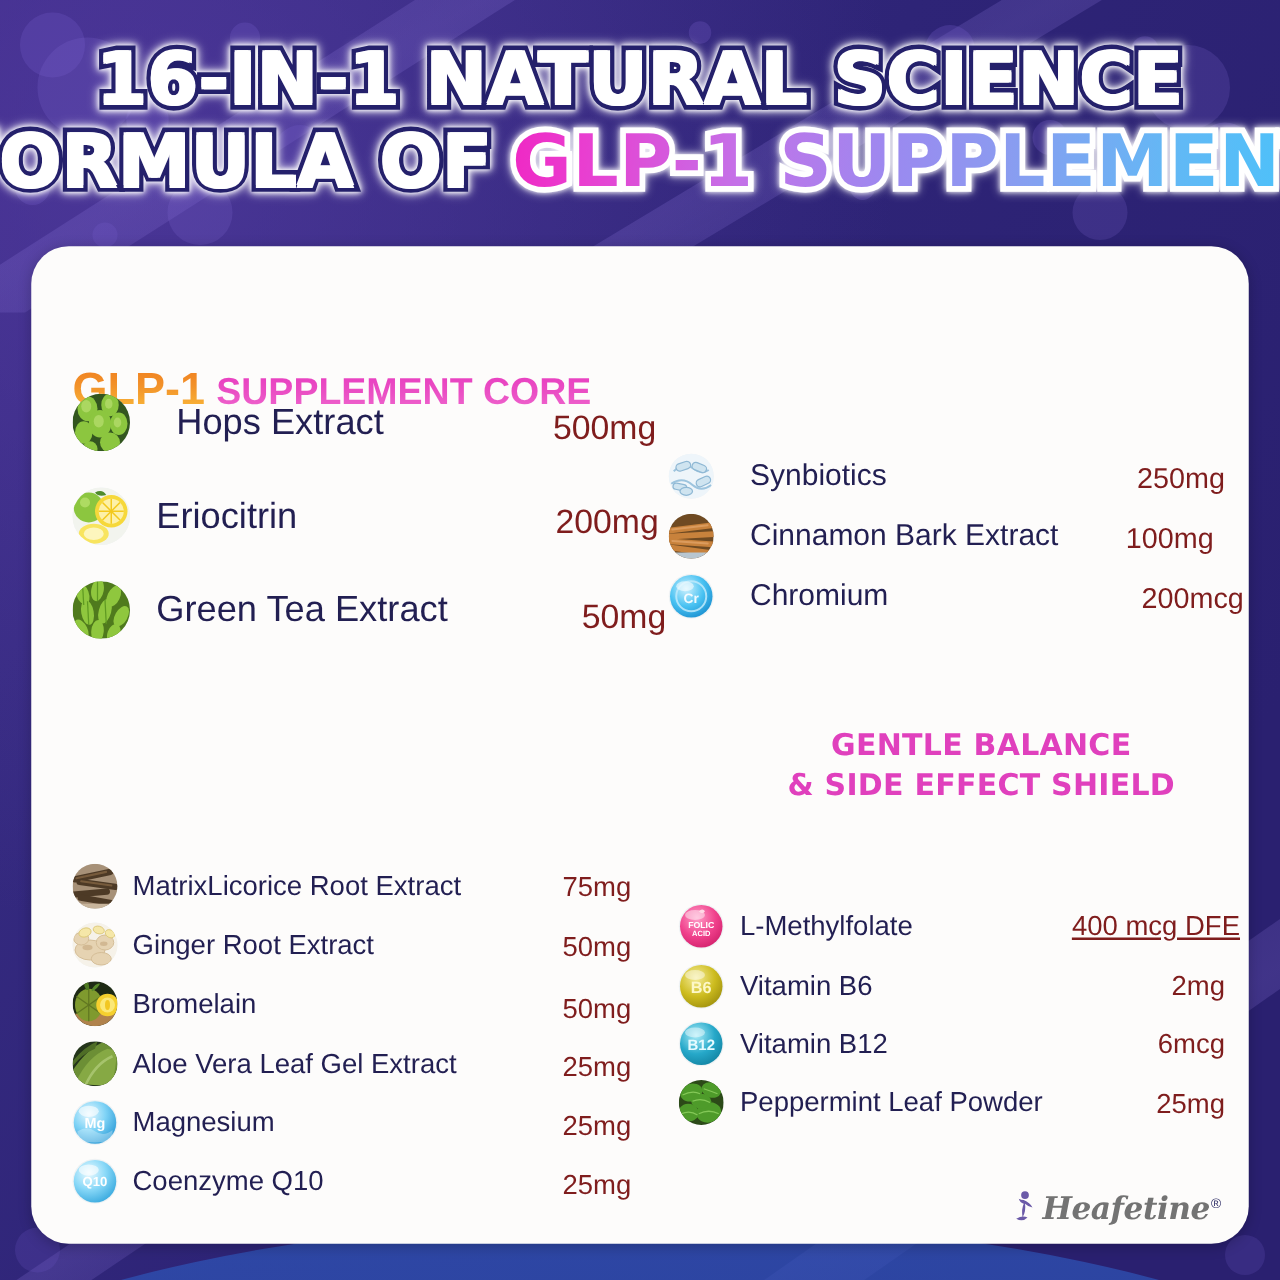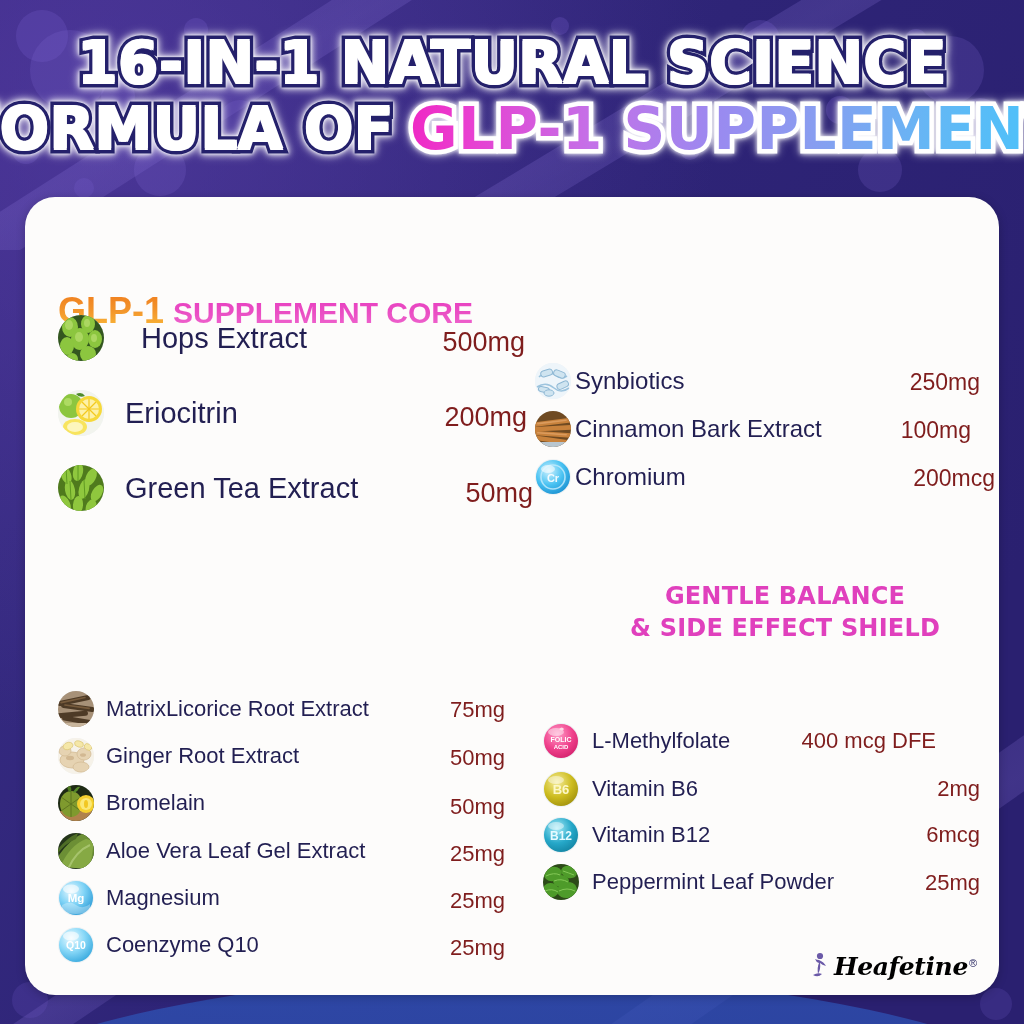--- a/index.html
+++ b/index.html
@@ -132,42 +132,42 @@
     white-space:nowrap;
   }
 
   
   .g-core-l .ico { width:46px; height:46px; }
   .g-core-l .name { font-size:29px; margin-left:21px; }
   .g-core-l .dose { font-size:27px; }
 
   
   .g-core-r .ico { width:36px; height:36px; }
-  .g-core-r .name { font-size:24px; margin-left:4px; }
+  .g-core-r .name { font-size:24px; margin-left:29px; }
   .g-core-r .dose { font-size:23px; }
 
   
   .g-dig .ico { width:36px; height:36px; }
   .g-dig .name { font-size:22px; margin-left:12px; }
   .g-dig .dose { font-size:22px; }
 
   
   .g-gen .ico { width:36px; height:36px; }
   .g-gen .name { font-size:22px; margin-left:13px;text-align:center; }
   .g-gen .dose { font-size:22px; }
 
   
   .brand {
     position:absolute; right:22px; bottom:14px;
     display:flex; align-items:flex-end; gap:1px;
   }
   .brand-text {
     font-family:"DejaVu Serif", serif;
     font-style:italic; font-weight:bold;
-    font-size:25px; color:#000000;
+    font-size:25px; color:#737373;
     letter-spacing:-0.4px;
   }
   .brand-reg { font-size:11px; color:#2b2a63; vertical-align:super;
                font-family:"Liberation Sans", sans-serif; margin-bottom:12px; }
 </style>
 </head>
 <body>
 
 <svg id="bg" width="1024" height="1024" viewBox="0 0 1024 1024">
   <defs>
@@ -538,21 +538,21 @@
           </defs>
           <circle cx="18" cy="18" r="17" fill="url(#faG)"></circle>
           <ellipse cx="13" cy="9" rx="8" ry="4" fill="#fff" opacity="0.45"></ellipse>
           <path d="M16 6 q3 -3 5 0 q-2 3 -5 0Z" fill="#ffd9e6"></path>
           <text x="18" y="19" font-family="Liberation Sans, sans-serif" font-size="7" font-weight="bold" fill="#ffffff" text-anchor="middle">FOLIC</text>
           <text x="18" y="26" font-family="Liberation Sans, sans-serif" font-size="6" font-weight="bold" fill="#ffffff" text-anchor="middle">ACID</text>
         </svg>
       </span>
       <span class="name">L-Methylfolate</span>
     </div>
-    <div class="dose" style="left:716px; top:531px; width:195px;">400 mcg DFE</div>
+    <div class="dose" style="left:772px; top:531px; width:195px;text-decoration:underline;">400 mcg DFE</div>
 
     <div class="row" style="left:518px; top:574px;">
       <span class="ico">
         <svg width="36" height="36" viewBox="0 0 36 36">
           <defs>
             <radialGradient id="b6G" cx="0.38" cy="0.3" r="0.8">
               <stop offset="0%" stop-color="#f5ec9a"></stop>
               <stop offset="55%" stop-color="#cdbc1f"></stop>
               <stop offset="100%" stop-color="#9b8c0c"></stop>
             </radialGradient>

